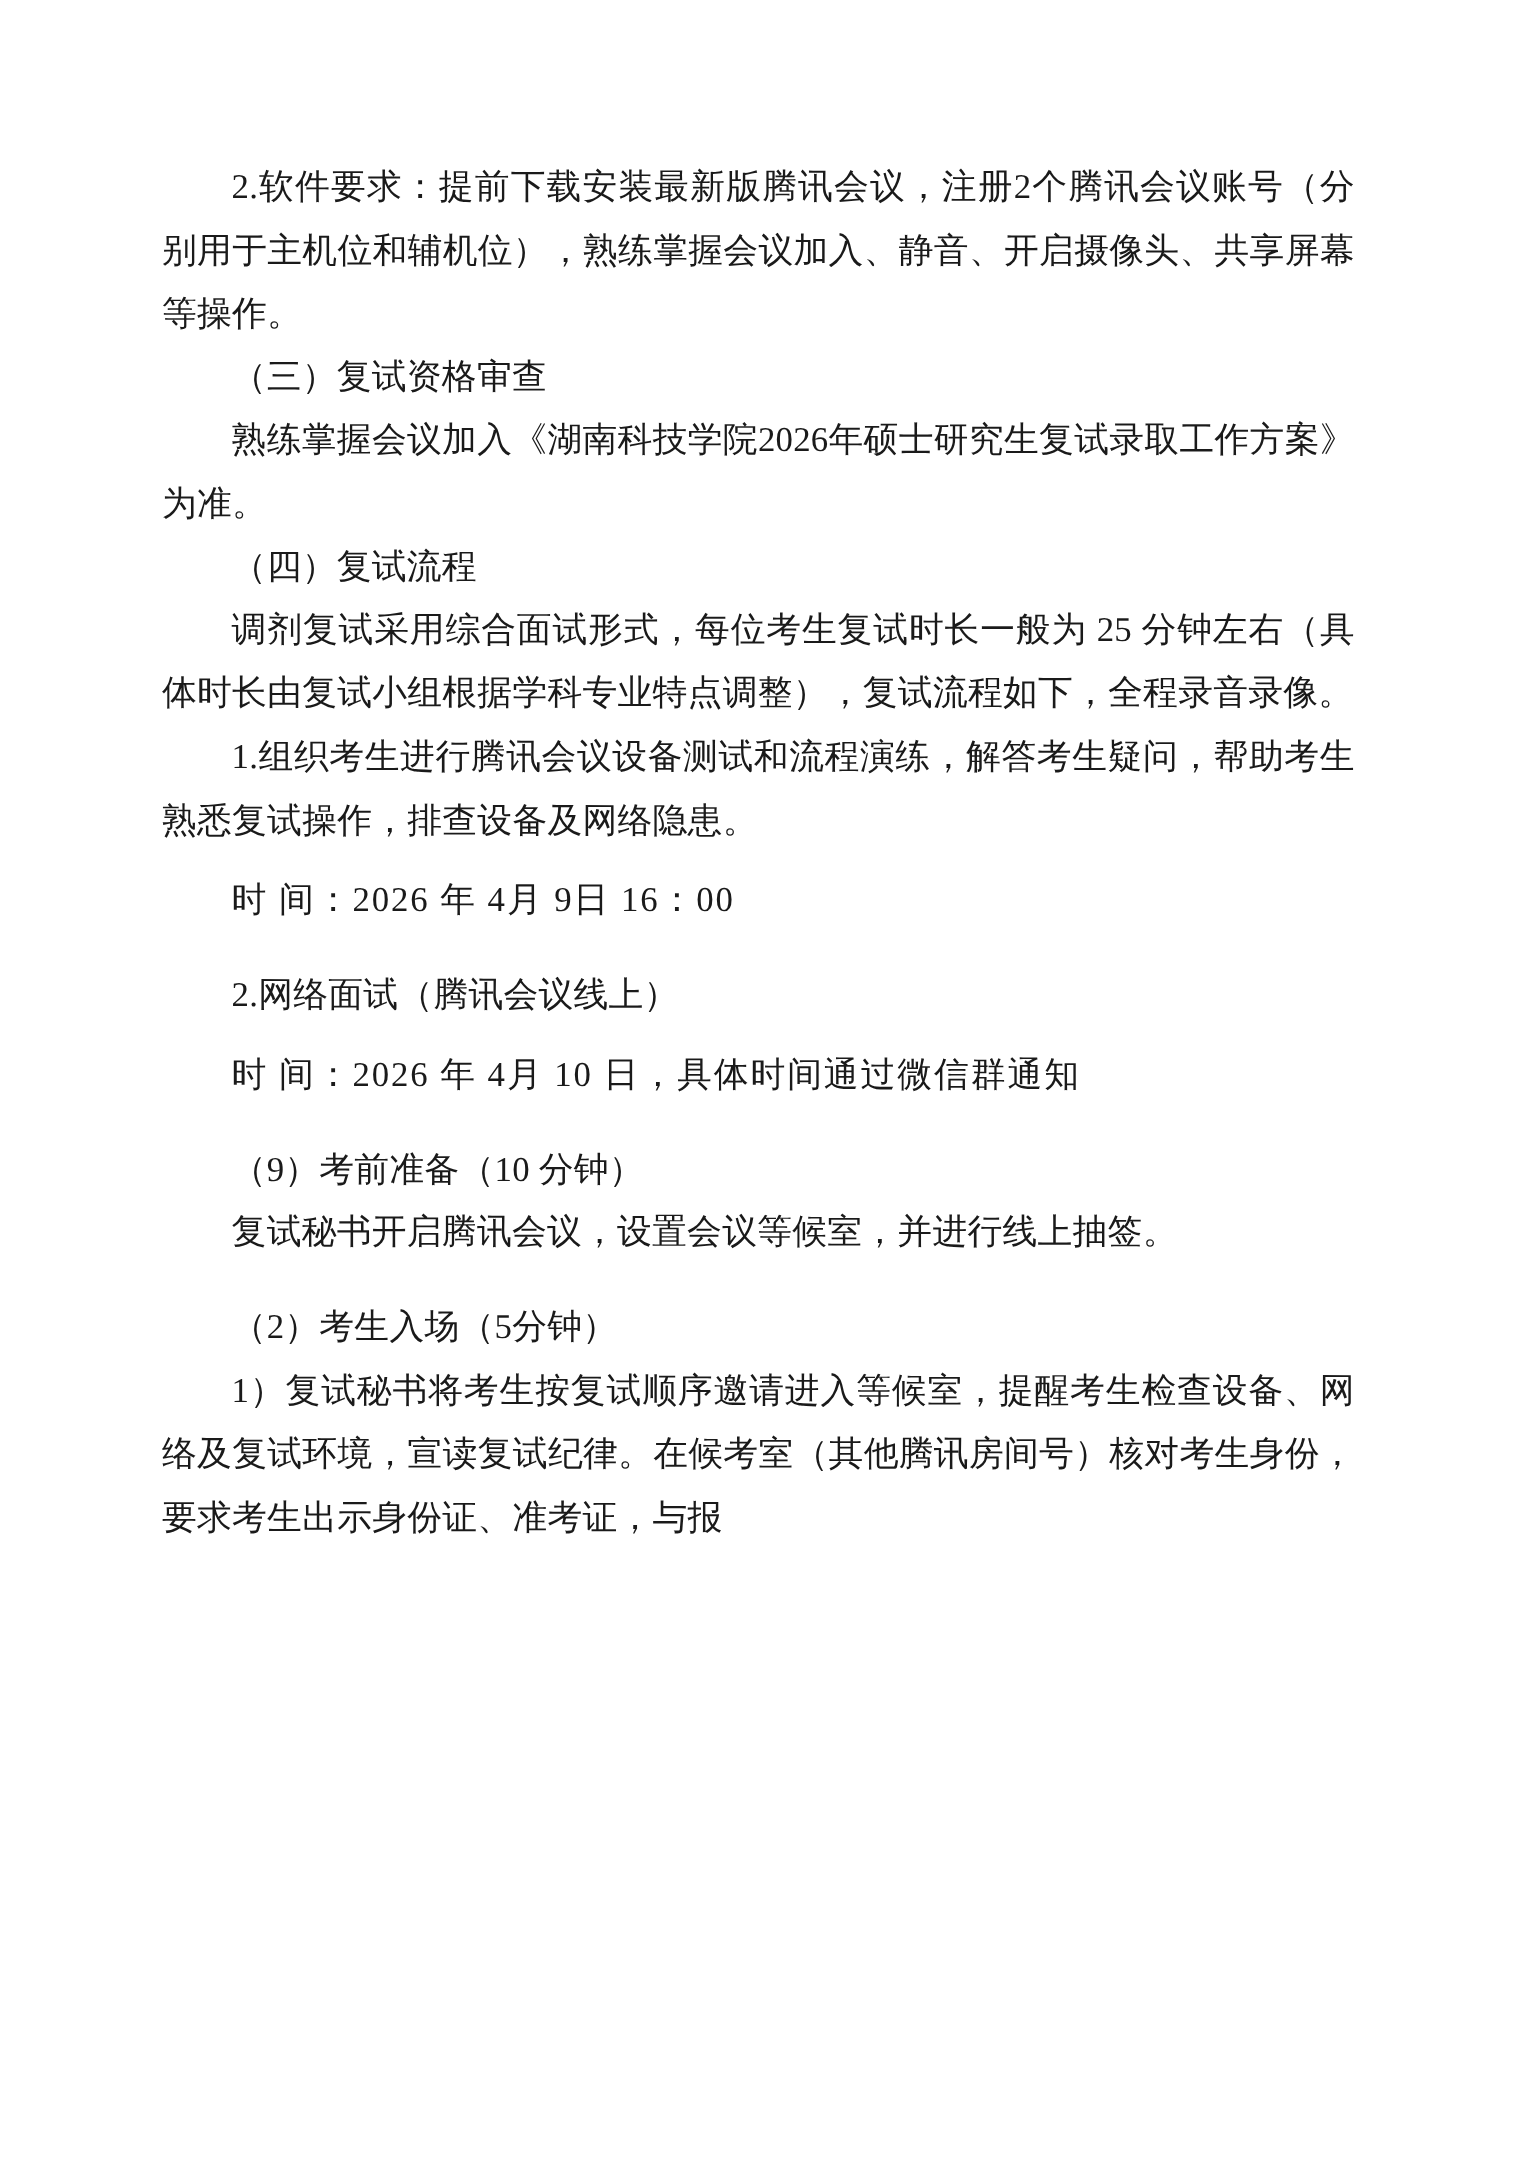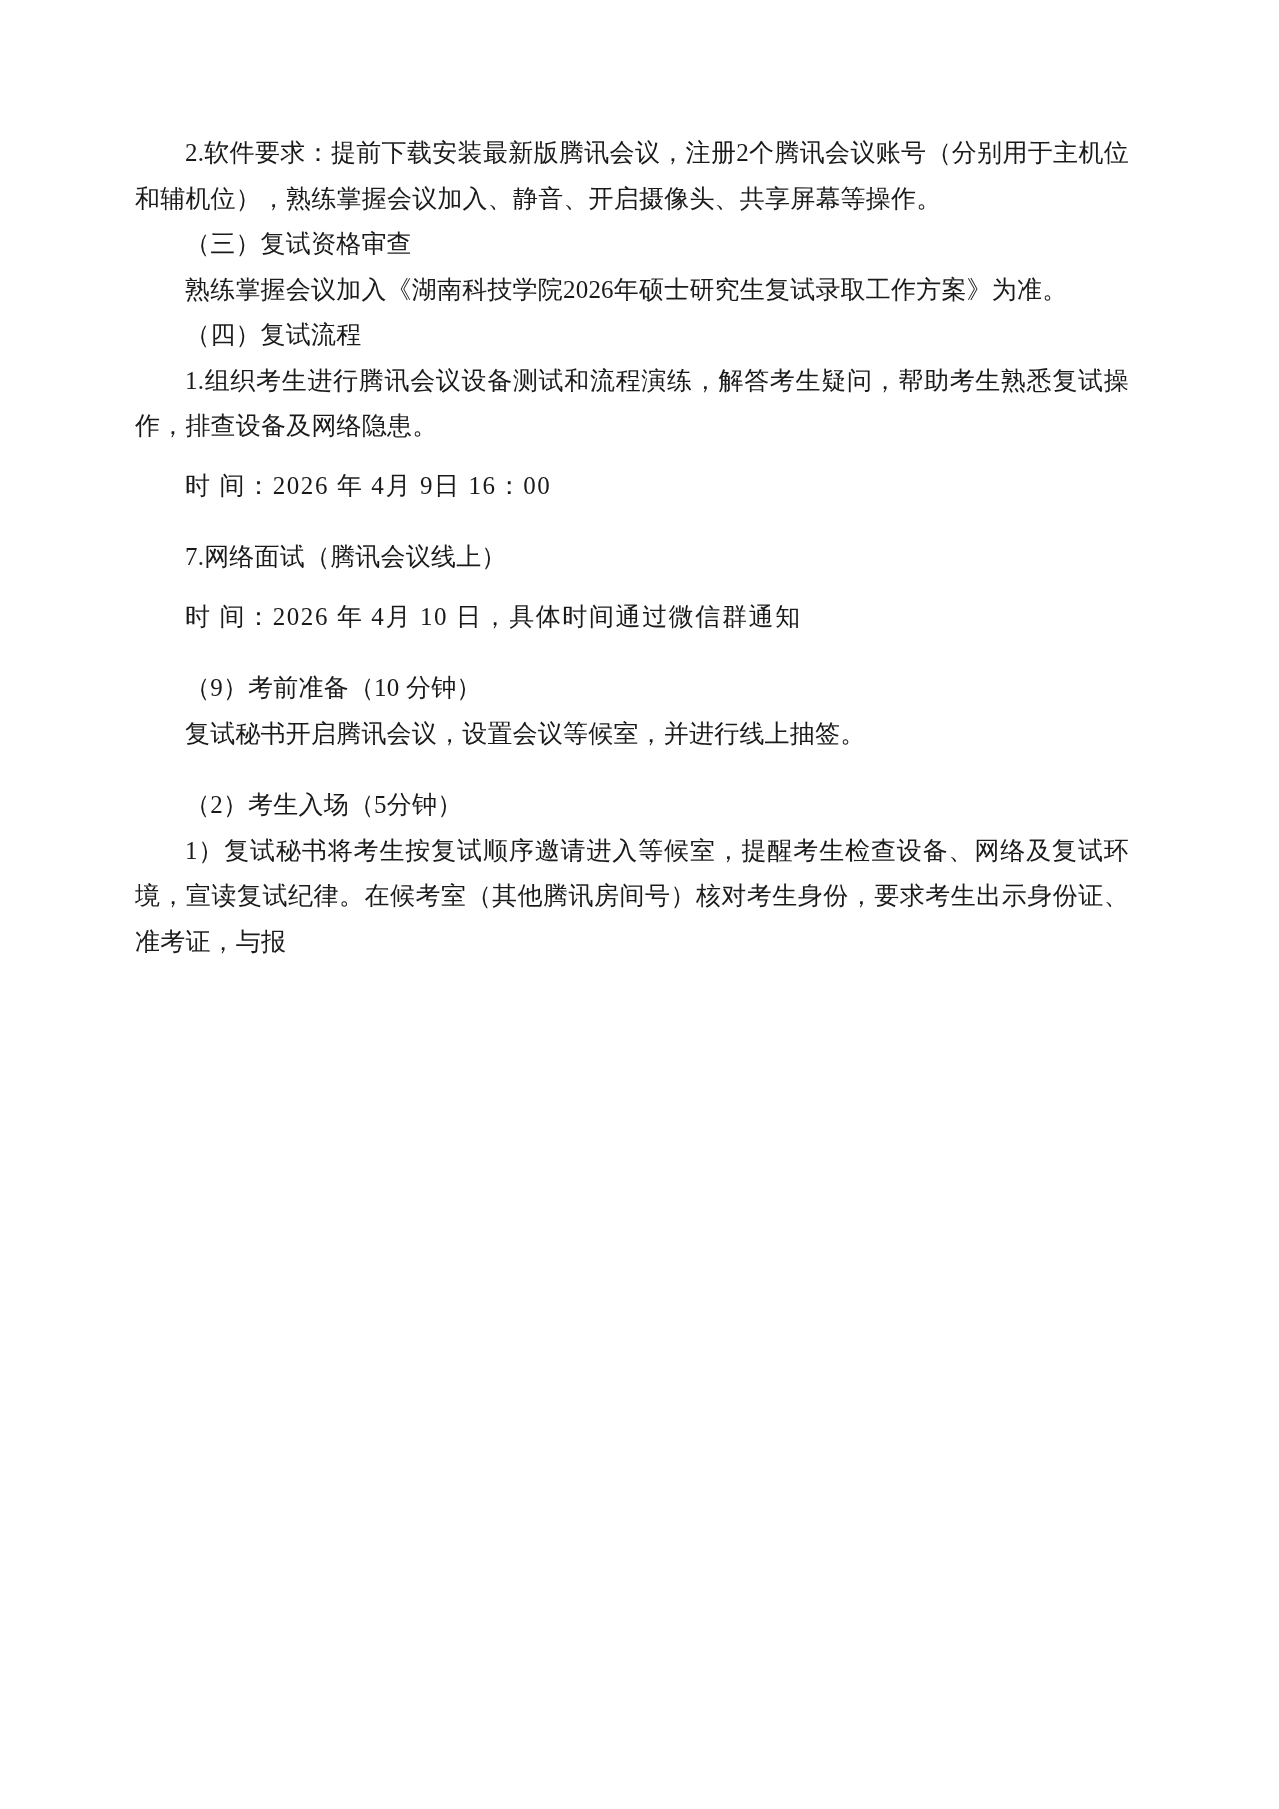--- a/index.html
+++ b/index.html
@@ -16,21 +16,21 @@
   }
   .page {
     position: relative;
     width: 1279px;
     min-height: 1809px;
     box-sizing: border-box;
     padding: 130px 150px 80px 135px;
     background: #ffffff;
   }
   .doc-body {
-    font-size: 25px;
+    font-size: 29px;
     line-height: 1.82;
     text-align: justify;
     text-justify: inter-ideograph;
     letter-spacing: 0.2px;
   }
   .para {
     margin: 0 0 0 0;
     text-indent: 2em;
   }
   .para.gap-sm {
@@ -52,26 +52,27 @@
 
     <p class="para">2.软件要求：提前下载安装最新版腾讯会议，注册2个腾讯会议账号（分别用于主机位和辅机位），熟练掌握会议加入、静音、开启摄像头、共享屏幕等操作。</p>
 
 
     <p class="para">（三）复试资格审查</p>
 
     <p class="para">熟练掌握会议加入《湖南科技学院2026年硕士研究生复试录取工作方案》为准。</p>
 
     <p class="para">（四）复试流程</p>
 
+    <p class="para">调剂复试采用综合面试形式，每位考生复试时长一般为 25 分钟左右（具体时长由复试小组根据学科专业特点调整），复试流程如下，全程录音录像。</p>
 
     <p class="para">1.组织考生进行腾讯会议设备测试和流程演练，解答考生疑问，帮助考生熟悉复试操作，排查设备及网络隐患。</p>
 
     <p class="para spaced gap-sm">时 间：2026 年 4月 9日 16：00</p>
 
-    <p class="para gap-md">7.网络面试（腾讯会议线上）</p>
+    <p class="para gap-md">2.网络面试（腾讯会议线上）</p>
 
     <p class="para spaced gap-sm">时 间：2026 年 4月 10 日，具体时间通过微信群通知</p>
 
     <p class="para gap-md">（9）考前准备（10 分钟）</p>
 
     <p class="para">复试秘书开启腾讯会议，设置会议等候室，并进行线上抽签。</p>
 
     <p class="para gap-md">（2）考生入场（5分钟）</p>
 
     <p class="para">1）复试秘书将考生按复试顺序邀请进入等候室，提醒考生检查设备、网络及复试环境，宣读复试纪律。在候考室（其他腾讯房间号）核对考生身份，要求考生出示身份证、准考证，与报</p>

